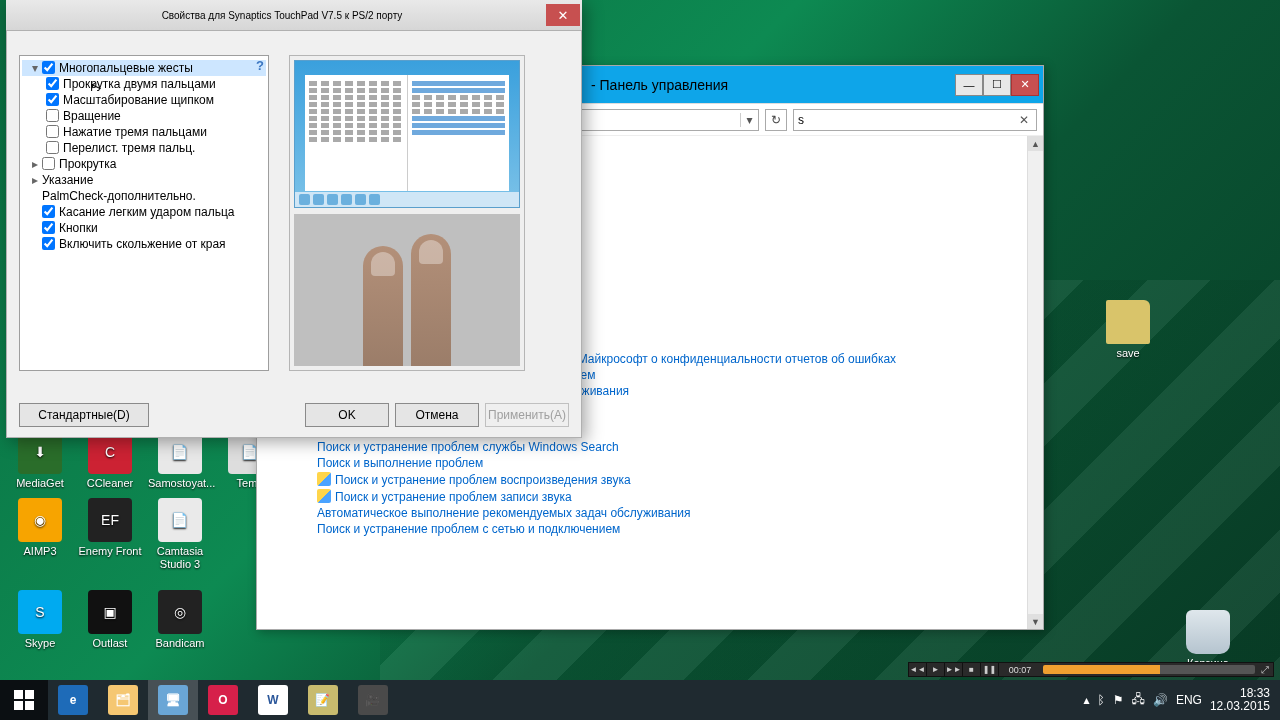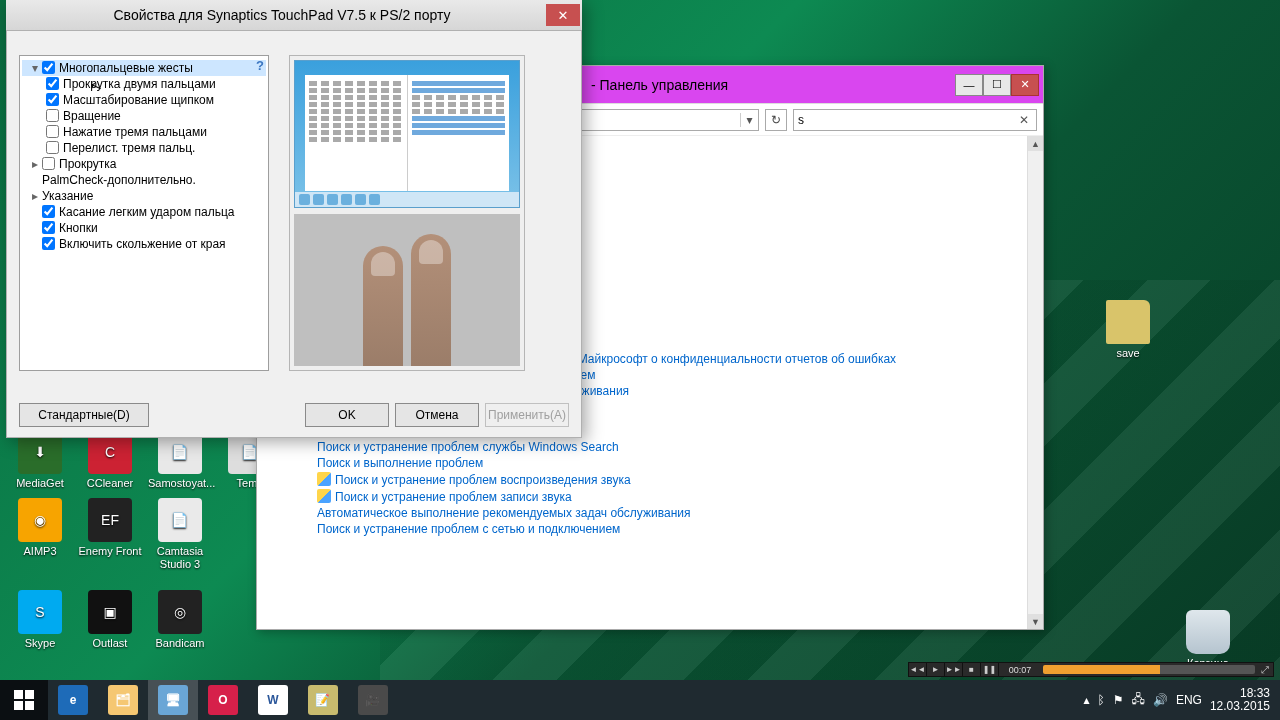--- a/index.html
+++ b/index.html
@@ -10,21 +10,21 @@
 
 .dicon { position: absolute; width: 64px; text-align: center; color: #fff; text-shadow: 0 1px 2px #000; }
 .dicon .thumb { width: 44px; height: 44px; margin: 0 auto 3px; border-radius: 4px; background: #2b2b2b; display: flex; align-items: center; justify-content: center; font-size: 20px; color: #fff; }
 .dicon .lbl { font-size: 11px; line-height: 13px; }
 
 .bin { right: 40px; top: 610px; left: auto; }
 .saveicon { right: 120px; top: 300px; left: auto; }
 .saveicon .thumb { background: #d9c46a; border-radius: 2px 6px 2px 2px; }
 
 .cpwin { position: absolute; left: 256px; top: 65px; width: 788px; height: 565px; background: #fff; border: 1px solid #aaa; box-shadow: 2px 2px 10px rgba(0,0,0,0.3); }
-.cphead { height: 38px; background: #d946ef; display: flex; align-items: center; padding: 0 4px; border-bottom: 1px solid #ddd; }
+.cphead { height: 38px; background: #0ea5e9; display: flex; align-items: center; padding: 0 4px; border-bottom: 1px solid #ddd; }
 .cptitle { flex: 1; padding-left: 330px; font-size: 14px; color: #000; }
 .cpbtns { display: flex; gap: 0; }
 .cpbtns div { width: 28px; height: 22px; border: 1px solid #888; background: #e8e8e8; display: flex; align-items: center; justify-content: center; font-size: 11px; }
 .cpbtns .close { background: #c75050; color: #fff; border-color: #a33; }
 .cptool { height: 32px; display: flex; align-items: center; padding: 4px 6px; gap: 6px; border-bottom: 1px solid #eee; }
 .addrbox { flex: 1; max-width: 280px; margin-left: 260px; height: 22px; border: 1px solid #aaa; display: flex; align-items: center; }
 .addrbox .dd { width: 18px; text-align: center; color: #555; border-left: 1px solid #ccc; }
 .addrbox input { flex: 1; border: none; outline: none; height: 20px; padding: 0 4px; }
 .refresh { width: 22px; height: 22px; border: 1px solid #aaa; display: flex; align-items: center; justify-content: center; color: #444; }
 .searchbox { flex: 1; height: 22px; border: 1px solid #aaa; display: flex; align-items: center; padding: 0 4px; }
@@ -34,21 +34,21 @@
 .cpscroll { position: absolute; right: 0; top: 0; bottom: 0; width: 16px; background: #f0f0f0; border-left: 1px solid #ddd; }
 .cpscroll .arr { height: 15px; background: #e0e0e0; display: flex; align-items: center; justify-content: center; font-size: 9px; color: #555; }
 .cplist a { display: block; color: #0066cc; text-decoration: none; font-size: 12px; margin: 2px 0; }
 .section-title { font-size: 16px; color: #006d2f; margin: 10px 0 4px; display: flex; align-items: center; gap: 8px; }
 .section-title .ico { width: 28px; height: 28px; background: #e8e8e8; border: 1px solid #ccc; display: inline-flex; align-items: center; justify-content: center; font-size: 14px; margin-left: -44px; }
 .shield { display: inline-block; width: 14px; height: 14px; margin-right: 4px; vertical-align: -2px;
   background: linear-gradient(135deg, #ffd54a 0 50%, #4aa3ff 50% 100%); border-radius: 2px; }
 
 .dialog { position: absolute; left: 6px; top: 0; width: 576px; box-shadow: 4px 4px 16px rgba(0,0,0,0.35); z-index: 10; }
 .titlebar { height: 30px; background: linear-gradient(#e9e9e9, #d6d6d6); display: flex; align-items: center; padding-left: 12px; }
-.titlebar .t { flex: 1; text-align: center; font-size: 14px; color: #000; }
+.titlebar .t { flex: 1; text-align: center; font-size: 10px; color: #000; }
 .titlebar .x { width: 34px; height: 22px; background: #c75050; color: #fff; display: flex; align-items: center; justify-content: center; font-size: 13px; margin-right: 2px; }
 .dialogBody { background: #f0f0f0; border: 1px solid #b0b0b0; padding: 24px 12px 10px; }
 .content { display: flex; gap: 20px; }
 .tree { width: 250px; height: 316px; border: 1px solid #9e9e9e; background: #fff; padding: 4px 2px; overflow: hidden; position: relative; }
 .tree .help { position: absolute; right: 4px; top: 2px; color: #3a76c2; font-weight: bold; font-size: 13px; }
 .tree ul { list-style: none; }
 .tree li { white-space: nowrap; padding: 1px 0 1px 10px; color: #000; font-size: 11.5px; }
 .tree li.selected { background: #cde6ff; }
 .tree input[type=checkbox] { margin-right: 4px; vertical-align: -2px; }
 .tree .expander { display: inline-block; width: 10px; color: #666; }
@@ -210,22 +210,22 @@
         <ul id="treeRoot">
             <li class="selected"><span class="expander">▾</span><input type="checkbox" checked="" style=""><span>Многопальцевые жесты</span></li>
             <ul class="sub">
               <li><input type="checkbox" checked="" style=""><span>Прокрутка двумя пальцами</span></li>
               <li><input type="checkbox" checked="" style=""><span>Масштабирование щипком</span></li>
               <li><input type="checkbox" style=""><span>Вращение</span></li>
               <li><input type="checkbox" style=""><span>Нажатие тремя пальцами</span></li>
               <li><input type="checkbox" style=""><span>Перелист. тремя пальц.</span></li>
             </ul>
             <li><span class="expander">▸</span><input type="checkbox" style=""><span>Прокрутка</span></li>
+            <li><span class="expander">▸</span><span>Указание</span></li>
             <li><span class="expander"></span><span>PalmCheck-дополнительно.</span></li>
-            <li><span class="expander">▸</span><span>Указание</span></li>
             <li><span class="expander"></span><input type="checkbox" checked="" style=""><span>Касание легким ударом пальца</span></li>
             <li><span class="expander"></span><input type="checkbox" checked="" style=""><span>Кнопки</span></li>
             <li><span class="expander"></span><input type="checkbox" checked="" style=""><span>Включить скольжение от края</span></li>
           </ul>
       </div>
       <div class="preview">
         <div class="prevTop">
           <div class="sheet">
             <div class="g">
                 <div class="row6"></div>

